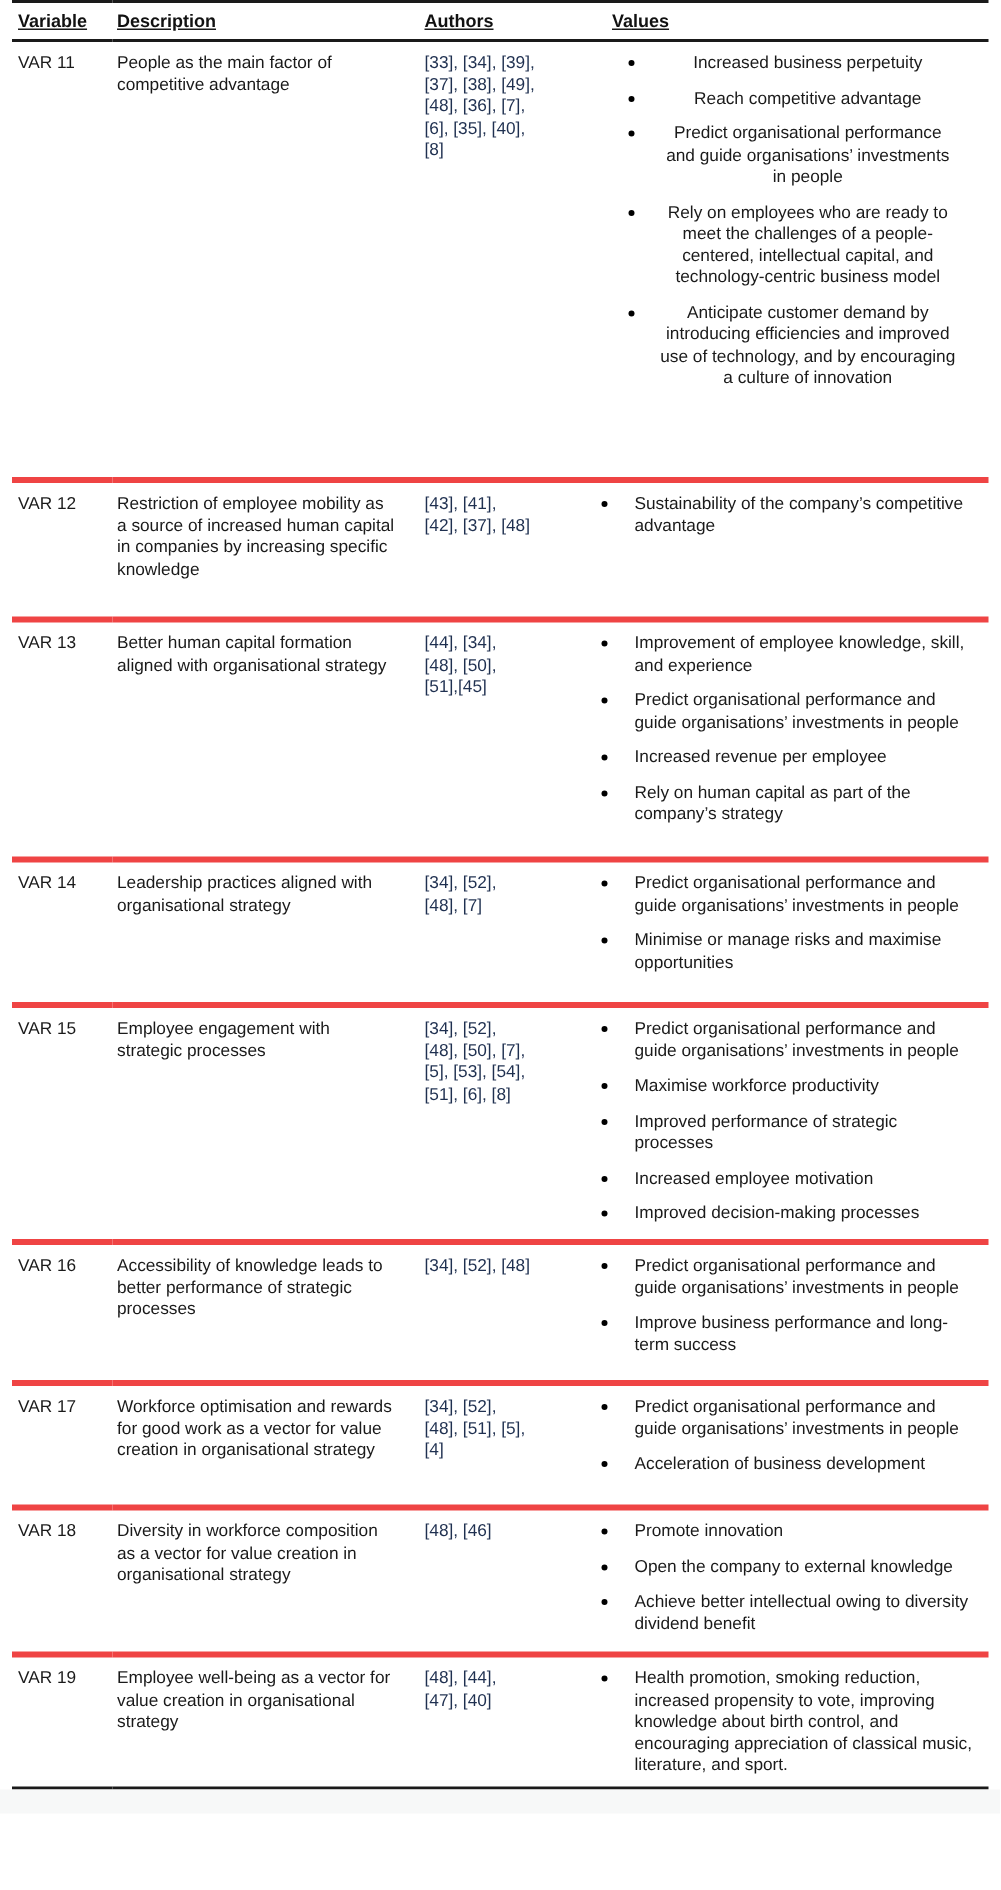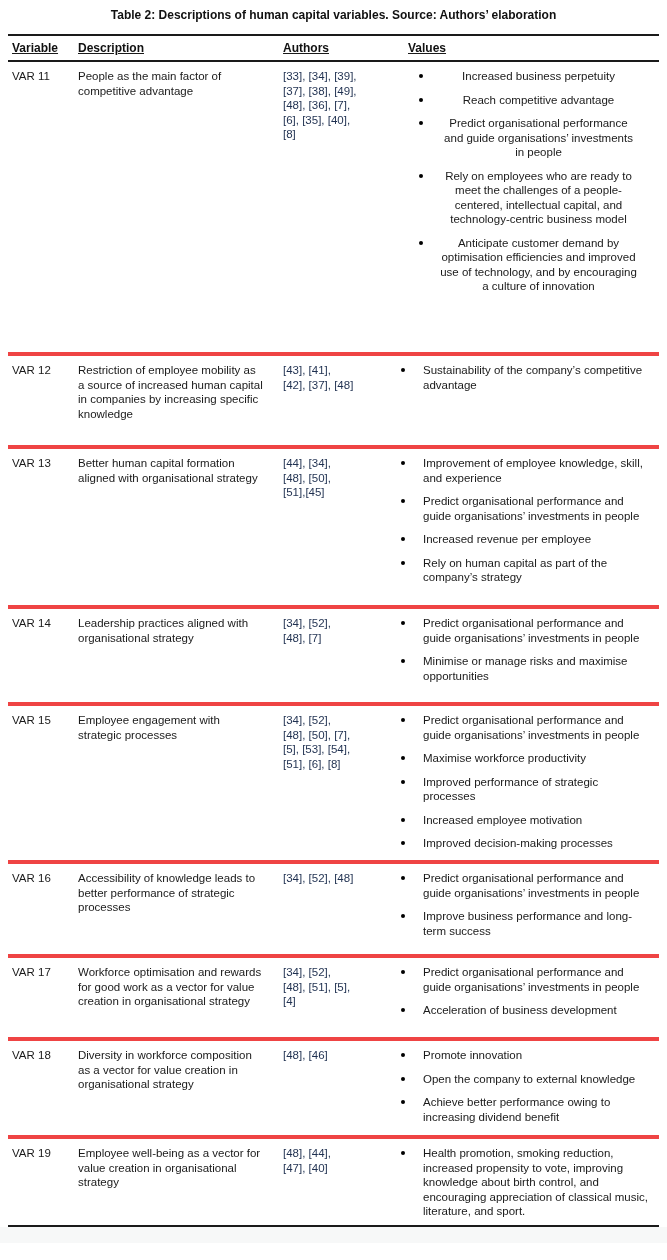--- a/index.html
+++ b/index.html
@@ -53,21 +53,20 @@
   tr.r11{height:293px;} tr.r12{height:93px;} tr.r13{height:160px;}
   tr.r14{height:97px;}  tr.r15{height:158px;} tr.r16{height:94px;}
   tr.r17{height:83px;}  tr.r18{height:98px;margin-left:24px;}  tr.r19{height:89px;}
   .bottom-strip{height:16px;background:#f7f8f8;width:667px;}
 </style>
 </head>
 <body>
 
 <div class="page">
 
-  <div class="caption">Table 2: Descriptions of human capital variables. Source: Authors’ elaboration</div>
 
   <table class="vars">
     <colgroup>
       <col class="c-var">
         <col class="c-desc">
         <col class="c-auth">
         <col class="c-val">
     </colgroup>
     <thead>
       <tr class="hrow">
@@ -86,21 +85,21 @@
 [37], [38], [49],
 [48], [36], [7],
 [6], [35], [40],
 [8]</td>
         <td class="val">
           <ul class="vals deep">
             <li>Increased business perpetuity</li>
             <li>Reach competitive advantage</li>
             <li>Predict organisational performance and guide organisations’ investments in people</li>
             <li>Rely on employees who are ready to meet the challenges of a people-centered, intellectual capital, and technology-centric business model</li>
-            <li>Anticipate customer demand by optimisation efficiencies and improved use of technology, and by encouraging a culture of innovation</li>
+            <li>Anticipate customer demand by introducing efficiencies and improved use of technology, and by encouraging a culture of innovation</li>
           </ul>
         </td>
       </tr>
 
       <tr class="r12">
         <td class="var">VAR 12</td>
         <td class="desc">Restriction of employee mobility as a source of increased human capital in companies by increasing specific knowledge</td>
         <td class="auth">[43], [41],
 [42], [37], [48]</td>
         <td class="val">
@@ -184,21 +183,21 @@
       </tr>
 
       <tr class="r18">
         <td class="var">VAR 18</td>
         <td class="desc">Diversity in workforce composition as a vector for value creation in organisational strategy</td>
         <td class="auth">[48], [46]</td>
         <td class="val">
           <ul class="vals">
             <li>Promote innovation</li>
             <li>Open the company to external knowledge</li>
-            <li>Achieve better performance owing to increasing dividend benefit</li>
+            <li>Achieve better intellectual owing to diversity dividend benefit</li>
           </ul>
         </td>
       </tr>
 
       <tr class="r19">
         <td class="var">VAR 19</td>
         <td class="desc">Employee well-being as a vector for value creation in organisational strategy</td>
         <td class="auth">[48], [44],
 [47], [40]</td>
         <td class="val">

